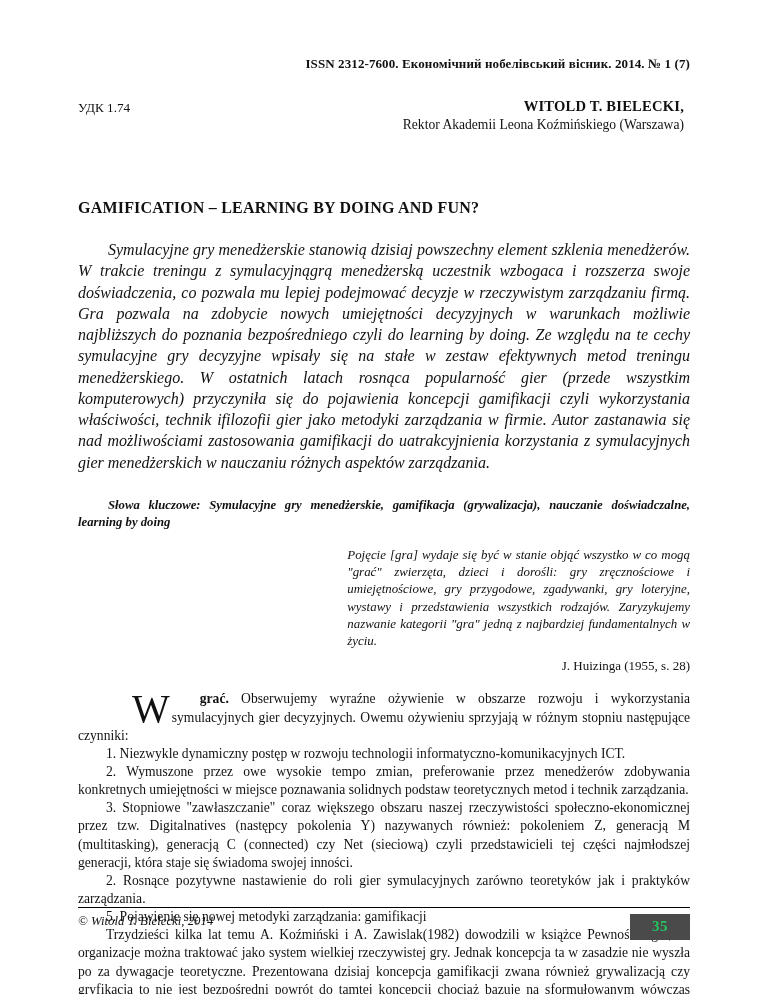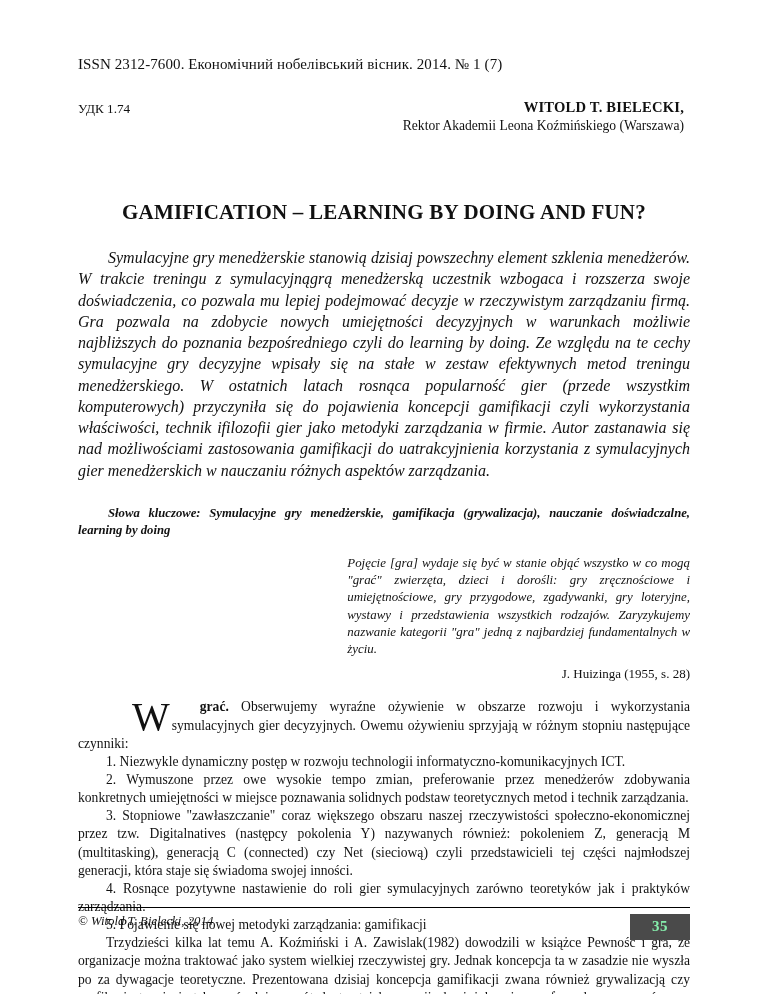--- a/index.html
+++ b/index.html
@@ -16,23 +16,23 @@
     overflow: hidden;
   }
   .page {
     position: relative;
     width: 768px;
     height: 994px;
     box-sizing: border-box;
     padding: 56px 78px 0 78px;
   }
   .running-head {
-    text-align: left;
-    font-size: 15px;
-    font-weight: normal;
+    text-align: right;
+    font-size: 13px;
+    font-weight: bold;
     letter-spacing: 0.1px;
     margin-bottom: 26px;
   }
   .meta-row {
     display: flex;
     justify-content: space-between;
     align-items: flex-start;
     margin-top: 10px;
   }
   .udk {
@@ -48,22 +48,21 @@
   .author-name {
     font-size: 14.6px;
     font-weight: bold;
     letter-spacing: 0.2px;
     margin-bottom: 2px;
   }
   .author-affil {
     font-size: 13.6px;
   }
   .title {
-    text-align: center;
-    font-size: 21px;
+    font-size: 16px;
     font-weight: bold;
     margin-top: 66px;
     margin-bottom: 22px;
     letter-spacing: 0.2px;
   }
   .abstract {
     font-size: 16px;
     font-style: italic;
     text-align: justify;
     line-height: 1.33;
@@ -139,21 +138,21 @@
     bottom: 86px;
     border-top: 1px solid #000000;
     height: 0;
   }
   .copyright {
     font-size: 12.8px;
     font-style: italic;
   }
   .page-number {
     background: #4a4a4a;
-    color: #86efac;
+    color: #22c55e;
     font-weight: bold;
     font-size: 15px;
     padding: 4px 16px 5px 16px;
     min-width: 28px;
     text-align: center;
     letter-spacing: 0.5px;
   }
 </style>
 </head>
 <body>
@@ -180,21 +179,21 @@
   </div>
 
   <div class="epigraph">Pojęcie [gra] wydaje się być w stanie objąć wszystko w co mogą "grać" zwierzęta, dzieci i dorośli: gry zręcznościowe i umiejętnościowe, gry przygodowe, zgadywanki, gry loteryjne, wystawy i przedstawienia wszystkich rodzajów. Zaryzykujemy nazwanie kategorii "gra" jedną z najbardziej fundamentalnych w życiu.</div>
   <div class="epigraph-source">J. Huizinga (1955, s. 28)</div>
 
   <div class="body-text">
     <p class="dropcap-para"><span class="dropcap">W</span><b>grać.</b><span> Obserwujemy wyraźne ożywienie w obszarze rozwoju i wykorzystania symulacyjnych gier decyzyjnych. Owemu ożywieniu sprzyjają w różnym stopniu następujące czynniki:</span></p>
     <p>1. Niezwykle dynamiczny postęp w rozwoju technologii informatyczno-komunikacyjnych ICT.</p>
     <p>2. Wymuszone przez owe wysokie tempo zmian, preferowanie przez menedżerów zdobywania konkretnych umiejętności w miejsce poznawania solidnych podstaw teoretycznych metod i technik zarządzania.</p>
     <p>3. Stopniowe "zawłaszczanie" coraz większego obszaru naszej rzeczywistości społeczno-ekonomicznej przez tzw. Digitalnatives (następcy pokolenia Y) nazywanych również: pokoleniem Z, generacją M (multitasking), generacją C (connected) czy Net (sieciową) czyli przedstawicieli tej części najmłodszej generacji, która staje się świadoma swojej inności.</p>
-    <p>4. Rosnące pozytywne nastawienie do roli gier symulacyjnych zarówno teoretyków jak i praktyków zarządzania.</p>
+    <p>2. Rosnące pozytywne nastawienie do roli gier symulacyjnych zarówno teoretyków jak i praktyków zarządzania.</p>
     <p>5. Pojawienie się nowej metodyki zarządzania: gamifikacji</p>
     <p>Trzydzieści kilka lat temu A. Koźmiński i A. Zawislak(1982) dowodzili w książce Pewność i gra, że organizacje można traktować jako system wielkiej rzeczywistej gry. Jednak koncepcja ta w zasadzie nie wyszła po za dywagacje teoretyczne. Prezentowana dzisiaj koncepcja gamifikacji zwana również grywalizacją czy gryfikacją to nie jest bezpośredni powrót do tamtej koncepcji chociaż bazuje na sformułowanym wówczas paradygmacie, że "organizacja jest grą". Oznacza to, że możemy w zarządzaniu organizacją stosować reguły zaczerpnięte bezpośrednio z gier. Celem takiego rozwiązania jest zastosowanie elementów</p>
   </div>
 
   <div class="footer-rule"></div>
   <div class="footer">
     <div class="copyright">© Witold T. Bielecki, 2014</div>
     <div class="page-number">35</div>
   </div>
 

